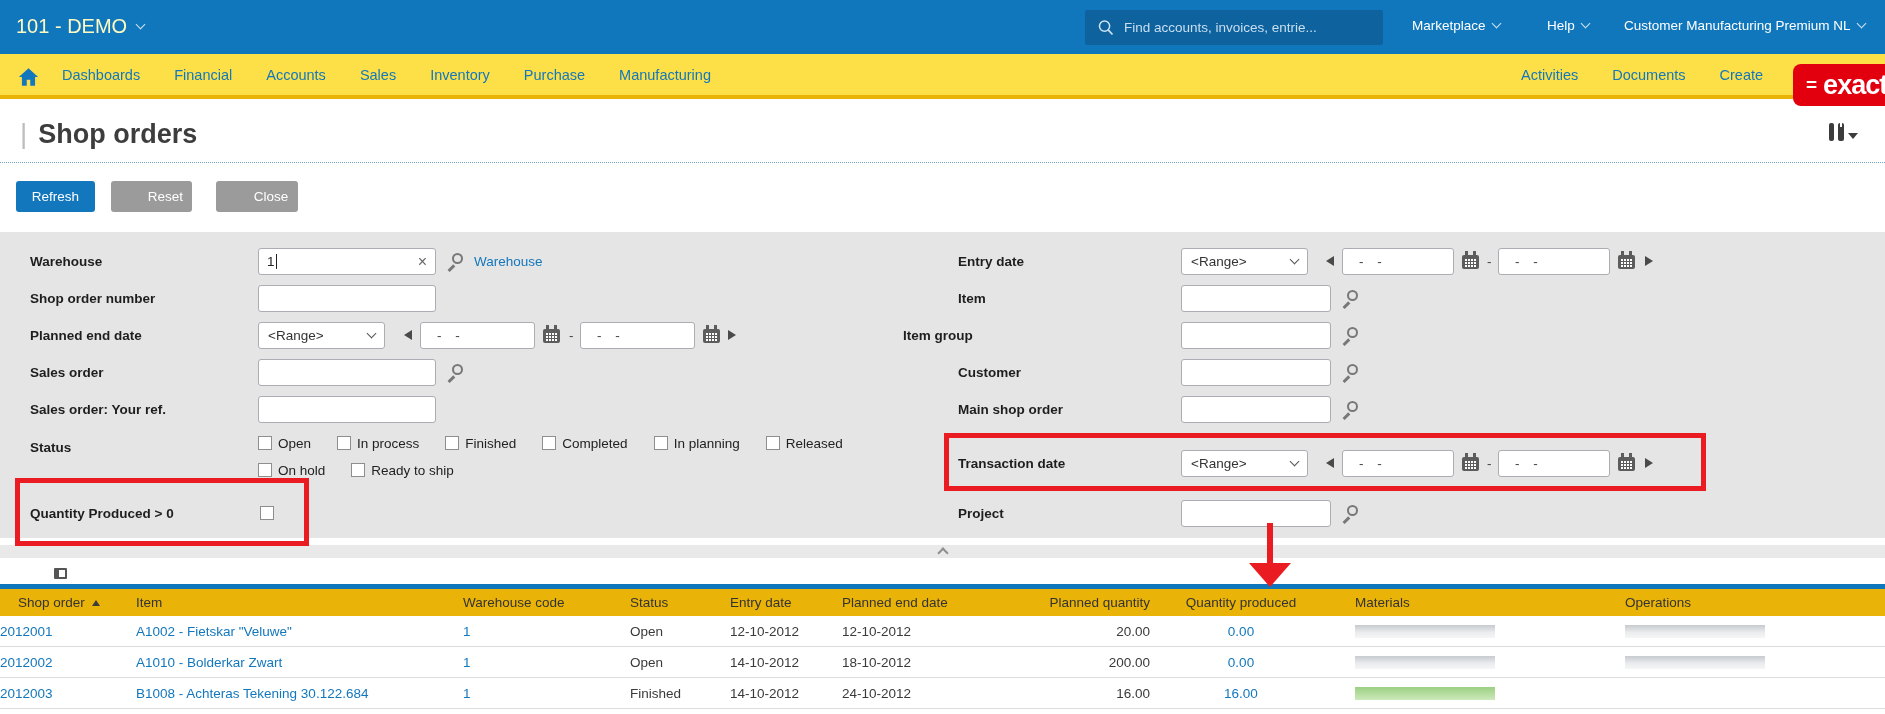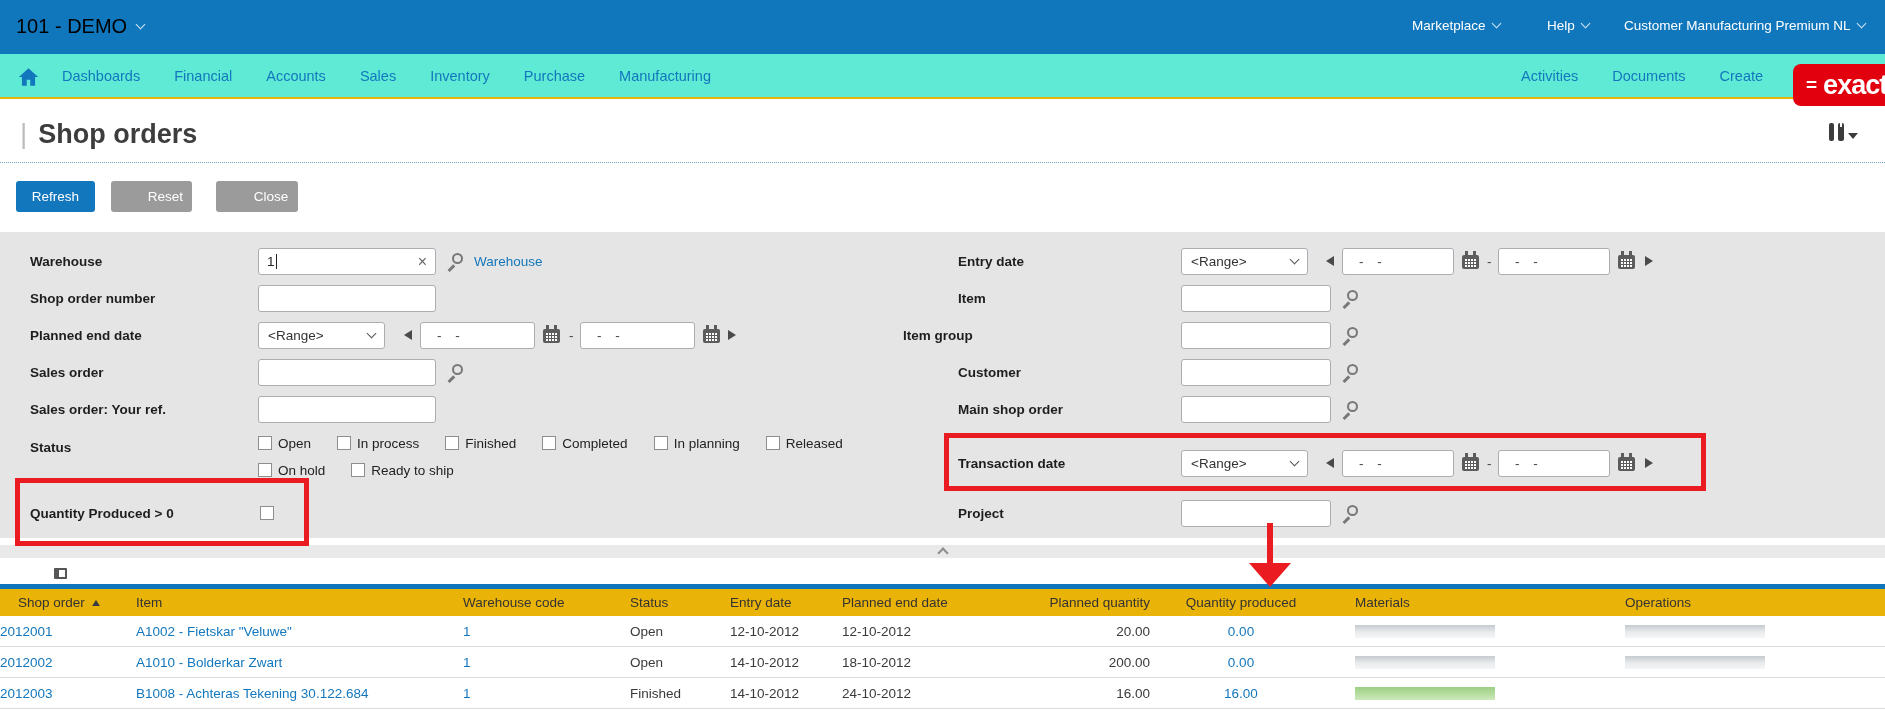--- a/index.html
+++ b/index.html
@@ -2,28 +2,28 @@
 <html><head>
 <meta charset="utf-8">
 <style>
   * { margin:0; padding:0; box-sizing:border-box; }
   html,body { width:1885px; height:714px; }
   body { position:relative; overflow:hidden; background:#fff;
          font-family:"Liberation Sans", sans-serif; color:#222; font-size:13.5px; }
 
   
   .topbar { position:absolute; top:0; left:0; width:1885px; height:54px; background:#1177bd; }
-  .brand { position:absolute; left:16px; top:15px; color:#000000; font-size:20px; display:flex; align-items:center; gap:10px; }
+  .brand { position:absolute; left:16px; top:15px; color:#fef9c3; font-size:20px; display:flex; align-items:center; gap:10px; }
   .chev-dn-w { width:7px; height:7px; border-right:1.6px solid #cfe3f2; border-bottom:1.6px solid #cfe3f2; transform:rotate(45deg); margin-top:-4px; }
   .searchbox { position:absolute; left:1085px; top:10px; width:298px; height:35px; background:#0e639f; border-radius:2px; display:flex; align-items:center; padding:0 12px; gap:10px; }
   .searchbox span { color:#c9dff0; font-size:13.5px; }
   .toplink { position:absolute; top:18px; color:#fff; font-size:13.5px; display:flex; align-items:center; gap:7px; cursor:pointer; }
 
   
-  .navbar { position:absolute; top:54px; left:0; width:1885px; height:45px; background:#5eead4; border-bottom:2px solid #eab308; }
+  .navbar { position:absolute; top:54px; left:0; width:1885px; height:45px; background:#fde047; border-bottom:4px solid #eab308; }
   .nav-left { position:absolute; left:62px; top:0; height:100%; display:flex; align-items:center; gap:34px; }
   .nav-left a, .nav-right a { color:#1377bd; font-size:14.5px; text-decoration:none; cursor:pointer; }
   .nav-right { position:absolute; left:1521px; top:0; height:100%; display:flex; align-items:center; gap:34px; }
   .home { position:absolute; left:18px; top:13px; }
   .logo { position:absolute; left:1793px; top:64px; width:112px; height:42px; background:#e2000f; border-radius:8px; color:#fff; display:flex; align-items:center; padding-left:13px; z-index:10; }
   .logo .mark { font-weight:bold; font-size:19px; margin-right:6px; }
   .logo .word { font-weight:bold; font-size:27px; letter-spacing:-1px; }
 
   
   .pagetitle { position:absolute; left:20px; top:118px; font-size:27px; font-weight:bold; color:#3d3d3d; display:flex; align-items:center; gap:11px; }
@@ -98,20 +98,27 @@
   .bar-green { background:linear-gradient(to bottom, #9ccf84 0%, #b9dfa3 60%, #cde9bd 100%); }
 </style>
 </head>
 <body>
 
 <div class="topbar">
   <div class="brand">
     <span>101 - DEMO</span>
     <span class="chev-dn-w"></span>
   </div>
+  <div class="searchbox">
+    <svg width="17" height="17" viewBox="0 0 18 18">
+      <circle cx="8" cy="7.5" r="5.4" fill="none" stroke="#cfe3f2" stroke-width="1.6"></circle>
+      <line x1="11.8" y1="11.6" x2="16.4" y2="16.4" stroke="#cfe3f2" stroke-width="1.8"></line>
+    </svg>
+    <span>Find accounts, invoices, entrie...</span>
+  </div>
   <div class="toplink" style="left:1412px;">
     <span>Marketplace</span>
     <span class="chev-dn-w"></span>
   </div>
   <div class="toplink" style="left:1547px;">
     <span>Help</span>
     <span class="chev-dn-w"></span>
   </div>
   <div class="toplink" style="left:1624px;">
     <span>Customer Manufacturing Premium NL</span>

